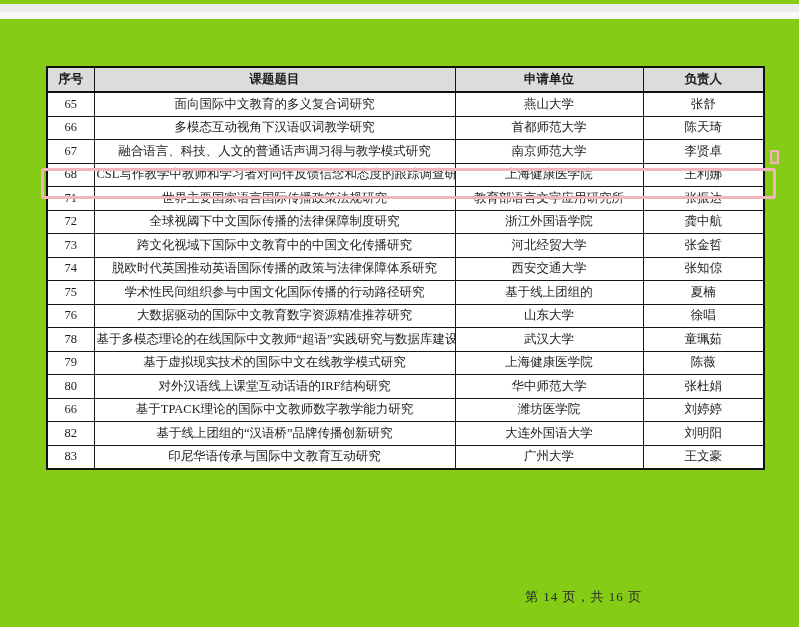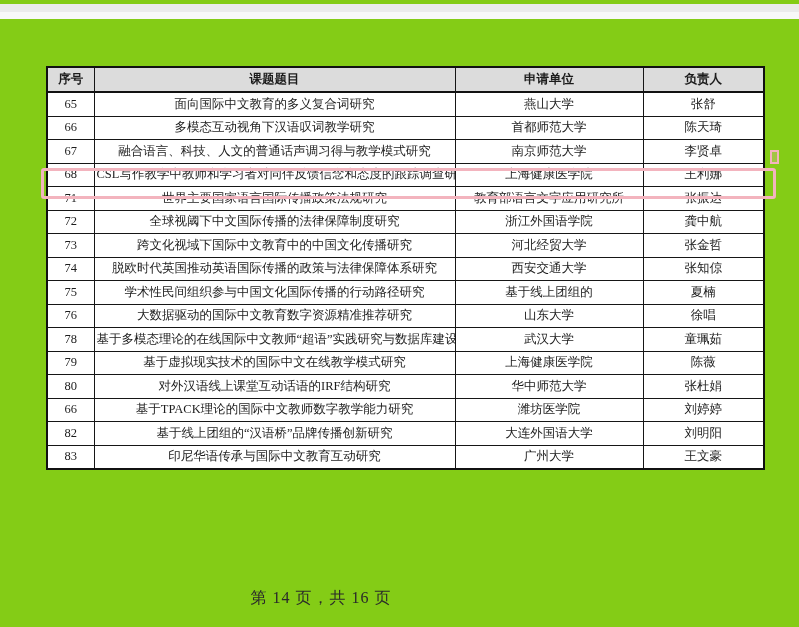--- a/index.html
+++ b/index.html
@@ -77,22 +77,22 @@
     height: 10px;
     border: 2px solid #f3b4be;
     background: rgba(243, 180, 190, 0.28);
     pointer-events: none;
   }
   .page-footer {
     position: absolute;
     left: 0;
     top: 588px;
     width: 642px;
-    text-align: center;
-    font-size: 16px;
+    text-align: right;
+    font-size: 13px;
     color: #2a2a2a;
     letter-spacing: 1px;
   }
 </style>
 </head>
 <body>
 
 <div id="page">
 
   <div class="top-band"></div>

